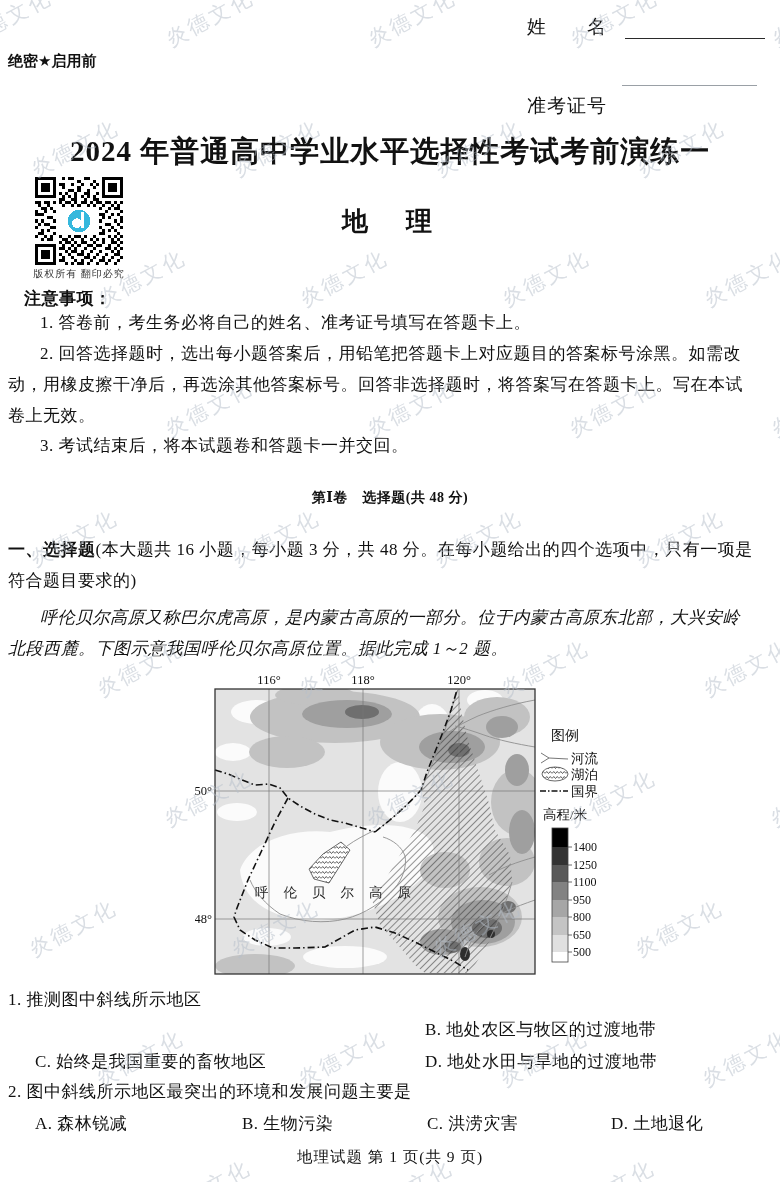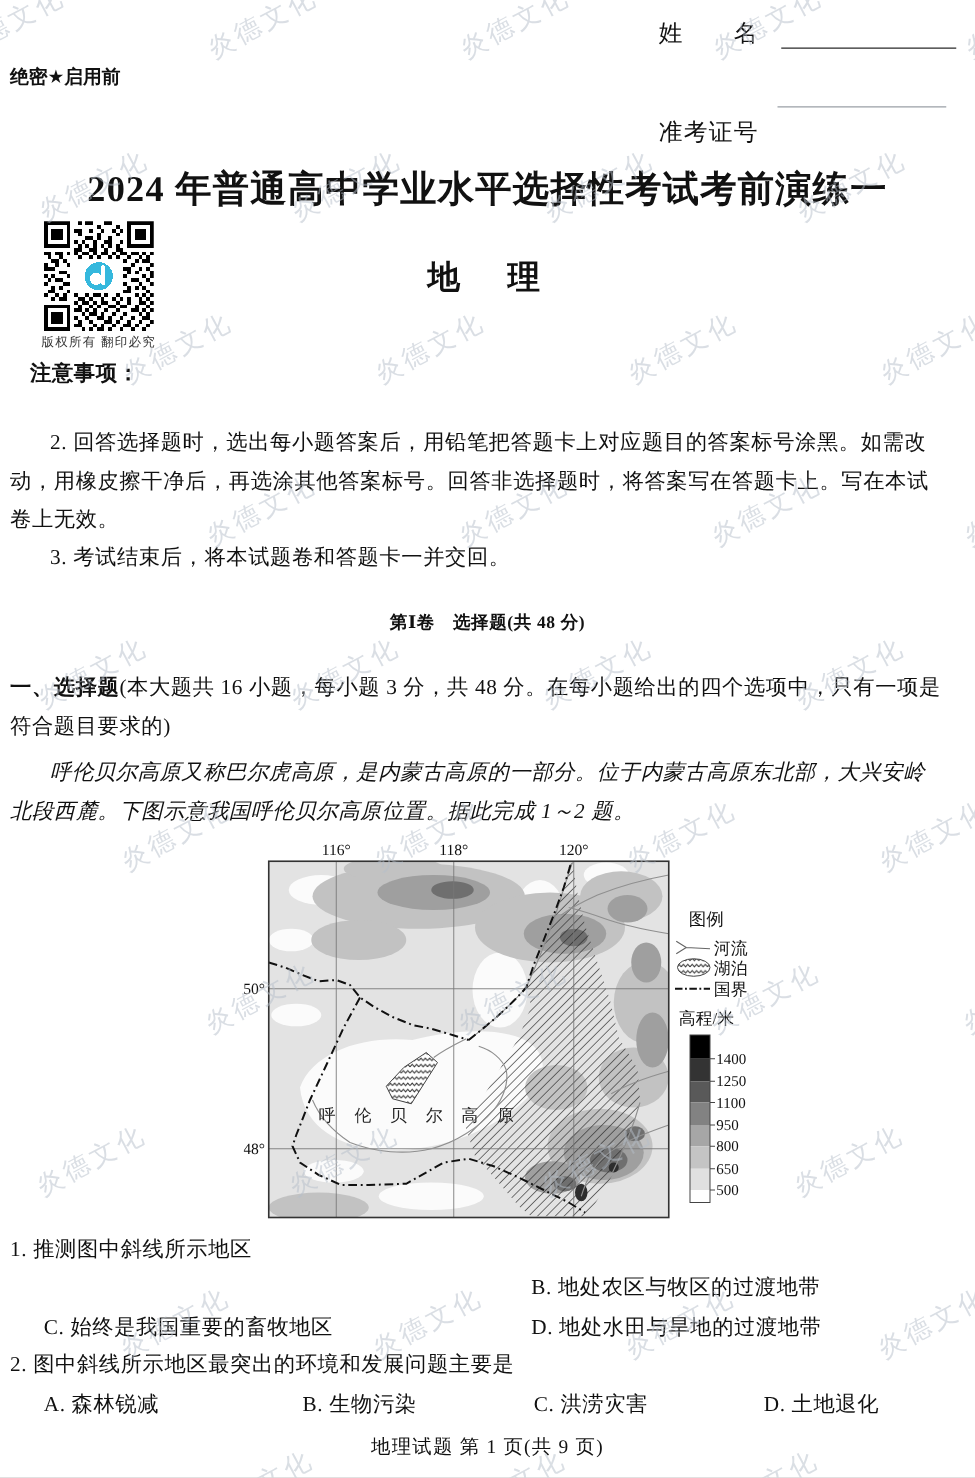--- a/index.html
+++ b/index.html
@@ -51,20 +51,21 @@
     <g>
       <rect x="10.4" y="10.4" width="8.2" height="8.2" rx="1.2" fill="#fff"></rect>
       <circle cx="14.5" cy="14.5" r="3.7" fill="#35b8dd"></circle>
       <circle cx="13.8" cy="15.2" r="1.6" fill="#fff"></circle>
       <rect x="15.1" y="11.6" width="1.15" height="5.2" rx="0.5" fill="#fff"></rect>
     </g>
   </svg>
   <div class="abs qr-caption" style="left:28px;top:267px;width:102px;text-align:center;">版权所有  翻印必究</div>
 
   <div class="abs t b" style="left:8px;top:287px;margin-left:16px;">注意事项：</div>
+  <div class="abs t" style="left:40px;top:311px;">1. 答卷前，考生务必将自己的姓名、准考证号填写在答题卡上。</div>
   <div class="abs t" style="left:40px;top:342px;">2. 回答选择题时，选出每小题答案后，用铅笔把答题卡上对应题目的答案标号涂黑。如需改</div>
   <div class="abs t" style="left:8px;top:373px;">动，用橡皮擦干净后，再选涂其他答案标号。回答非选择题时，将答案写在答题卡上。写在本试</div>
   <div class="abs t" style="left:8px;top:404px;">卷上无效。</div>
   <div class="abs t" style="left:40px;top:434px;">3. 考试结束后，将本试题卷和答题卡一并交回。</div>
 
   <div class="abs center t b" style="top:489px;font-size:14px;">第Ⅰ卷　选择题(共 48 分)</div>
   <div class="abs t" style="left:8px;top:538px;"><span class="b">一、选择题</span><span>(本大题共 16 小题，每小题 3 分，共 48 分。在每小题给出的四个选项中，只有一项是</span></div>
   <div class="abs t" style="left:8px;top:569px;">符合题目要求的)</div>
   <div class="abs t" style="left:40px;top:606px;font-style:italic;">呼伦贝尔高原又称巴尔虎高原，是内蒙古高原的一部分。位于内蒙古高原东北部，大兴安岭</div>
   <div class="abs t" style="left:8px;top:637px;font-style:italic;">北段西麓。下图示意我国呼伦贝尔高原位置。据此完成 1～2 题。</div>

